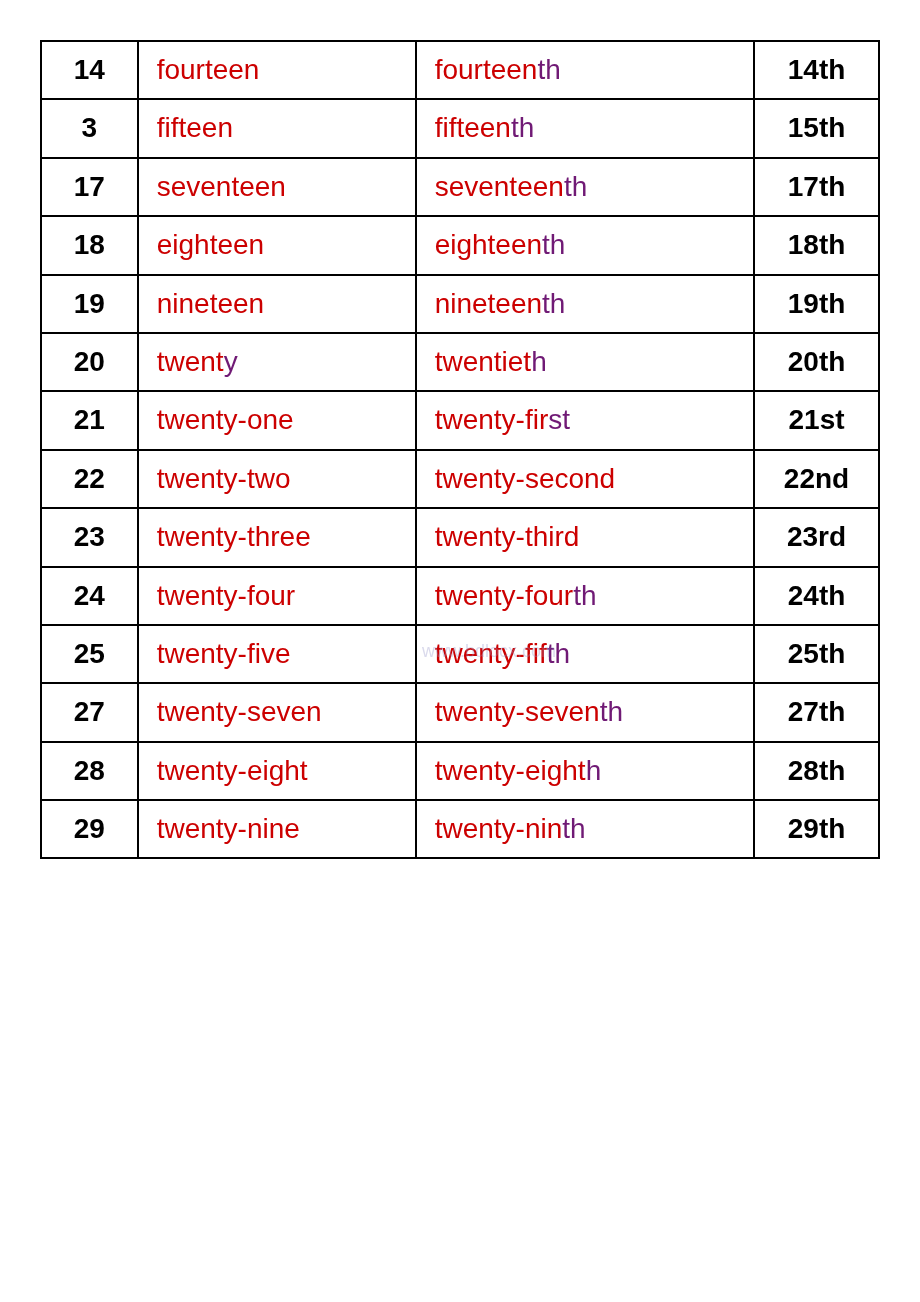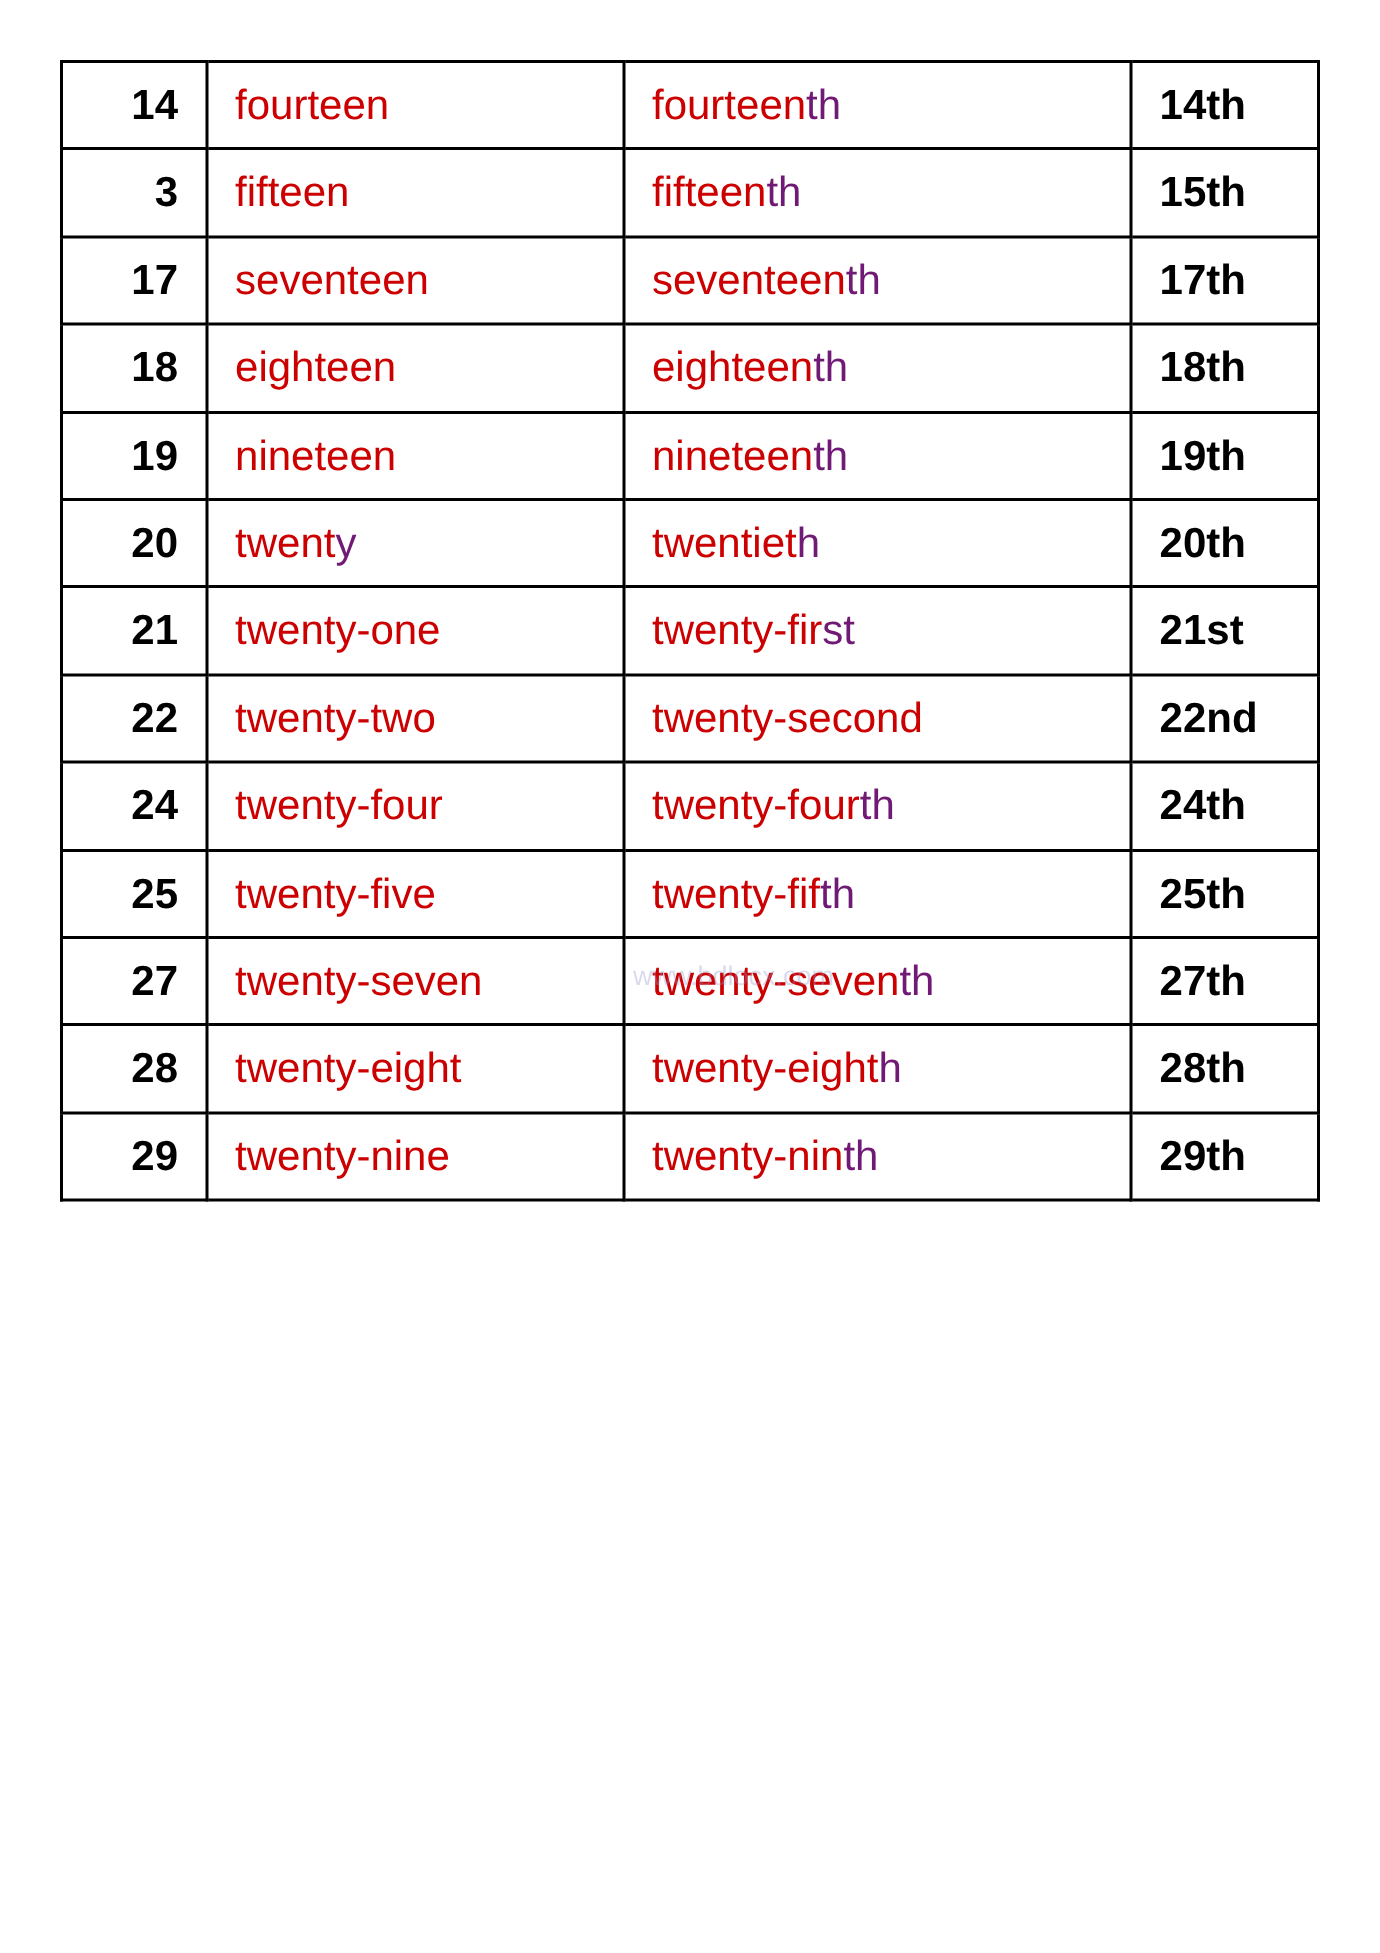--- a/index.html
+++ b/index.html
@@ -32,38 +32,38 @@
       border: 2px solid #000;
       padding: 10px 18px;
       font-size: 28px;
       line-height: 1.3;
     }
 
     .col-num {
       font-weight: bold;
       color: #000;
       width: 80px;
-      text-align: right;
+      text-align: center;
     }
 
     .col-word {
       color: #cc0000;
       width: 230px;
     }
 
     .col-ordinal-word {
       color: #cc0000;
       width: 280px;
     }
 
     .col-ordinal-short {
       font-weight: bold;
       color: #000;
       width: 100px;
-      text-align: left;
+      text-align: center;
     }
 
     .red {
       color: #cc0000;
     }
 
     .black {
       color: #701a75;
     }
 
@@ -127,20 +127,26 @@
           <td class="col-ordinal-word"><span class="red">twenty-fir</span><span class="black">st</span></td>
           <td class="col-ordinal-short">21st</td>
         </tr>
         <tr>
           <td class="col-num">22</td>
           <td class="col-word"><span class="red">twenty-two</span></td>
           <td class="col-ordinal-word"><span class="red">twenty-second</span></td>
           <td class="col-ordinal-short">22nd</td>
         </tr>
         <tr>
+          <td class="col-num">23</td>
+          <td class="col-word"><span class="red">twenty-three</span></td>
+          <td class="col-ordinal-word"><span class="red">twenty-third</span></td>
+          <td class="col-ordinal-short">23rd</td>
+        </tr>
+        <tr>
           <td class="col-num">24</td>
           <td class="col-word"><span class="red">twenty-four</span></td>
           <td class="col-ordinal-word"><span class="red">twenty-four</span><span class="black">th</span></td>
           <td class="col-ordinal-short">24th</td>
         </tr>
         <tr>
           <td class="col-num">25</td>
           <td class="col-word"><span class="red">twenty-five</span></td>
           <td class="col-ordinal-word"><span class="red">twenty-fif</span><span class="black">th</span></td>
           <td class="col-ordinal-short">25th</td>

